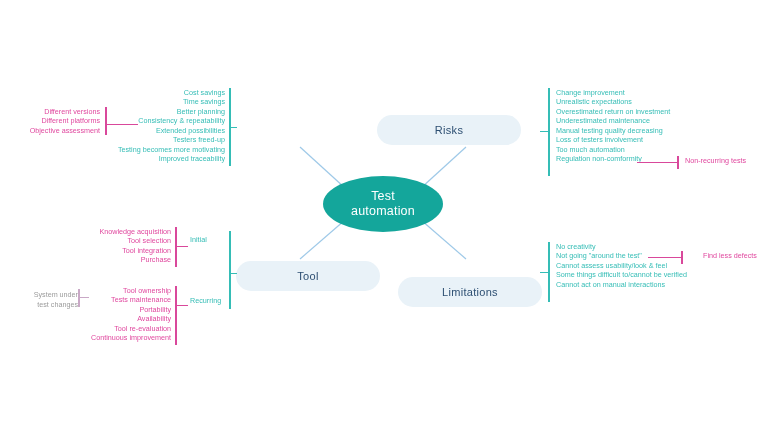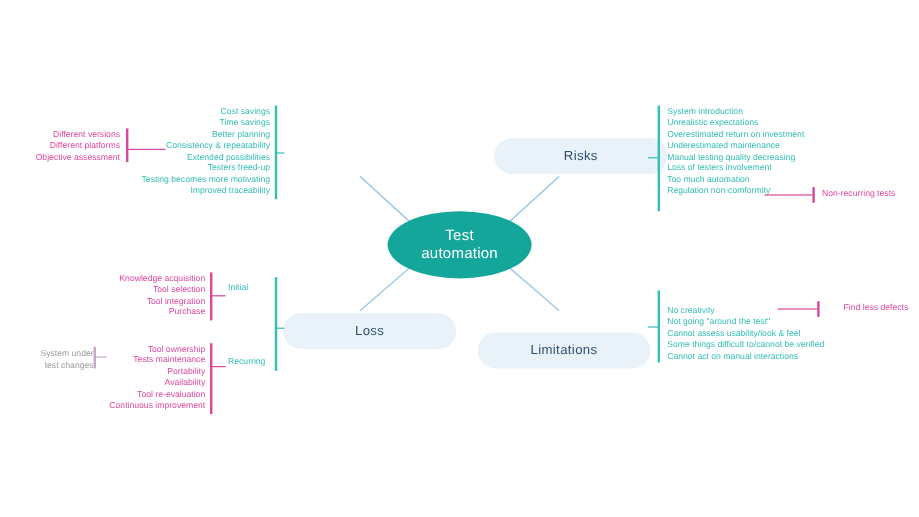--- a/index.html
+++ b/index.html
@@ -20,36 +20,36 @@
     letter-spacing:.2px;
   }
 
   
   .cat-box{
     position:absolute;height:30px;background:#e9f2f8;border-radius:15px;
     display:flex;align-items:center;justify-content:center;
     color:#2d4f72;font-size:11px;letter-spacing:.3px;
   }
   #box-benefits{left:236px;top:115px;width:144px;}
-  #box-risks{left:412px;top:115px;width:144px;}
+  #box-risks{left:377px;top:115px;width:144px;}
   #box-costs{left:236px;top:261px;width:144px;}
   #box-limitations{left:398px;top:261px;width:144px;margin-top:16px;}
 
   
   .leaf-list{position:absolute;font-size:7.2px;line-height:9.45px;}
   .leaf-list div{white-space:nowrap;}
   .teal{color:#35bdb6;}
   .pink{color:#e0479e;}
   .gray{color:#9b9b9b;}
   .right{text-align:right;}
   .left{text-align:left;}
 
   #list-benefits{left:86px;top:88px;width:139px;}
   #list-risks{left:556px;top:88px;width:210px;}
-  #list-limitations{left:556px;top:242px;width:200px;margin-top:12px;}
+  #list-limitations{left:556px;top:242px;width:200px;}
 
   #sub-benefits{left:14px;top:107px;width:86px;}
   #sub-risks{left:685px;top:156px;width:80px;}
   #sub-limitations{left:690px;top:251px;width:76px;padding-left:13px;}
 
   
   #costs-initial-label{position:absolute;left:190px;top:235px;width:34px;font-size:7.2px;line-height:9.45px;color:#35bdb6;text-align:left;}
   #costs-recurring-label{position:absolute;left:190px;top:296px;width:44px;font-size:7.2px;line-height:9.45px;color:#35bdb6;text-align:left;}
   #list-costs-initial{left:67px;top:227px;width:104px;}
   #list-costs-recurring{left:57px;top:286px;width:114px;}
@@ -82,21 +82,21 @@
     <span>
       <span>Test</span><br>
       <span>automation</span>
     </span>
   </div>
 
   <div class="cat-box" id="box-risks">
     <span>Risks</span>
   </div>
   <div class="cat-box" id="box-costs">
-    <span>Loss</span>
+    <span>Tool</span>
   </div>
   <div class="cat-box" id="box-limitations">
     <span>Limitations</span>
   </div>
 
   <div class="vbar teal-bar" style="left:229px;top:88px;height:78px;"></div>
   <div class="hstub teal-stub" style="left:229px;top:127px;width:8px;"></div>
 
   <div class="leaf-list right teal" id="list-benefits">
     <div>Cost savings</div>
@@ -114,21 +114,21 @@
   <div class="leaf-list right pink" id="sub-benefits">
     <div>Different versions</div>
     <div>Different platforms</div>
     <div>Objective assessment</div>
   </div>
 
   <div class="vbar teal-bar" style="left:548px;top:88px;height:88px;"></div>
   <div class="hstub teal-stub" style="left:540px;top:131px;width:9px;"></div>
 
   <div class="leaf-list left teal" id="list-risks">
-    <div>System introduction</div>
+    <div>Change improvement</div>
     <div>Unrealistic expectations</div>
     <div>Overestimated return on investment</div>
     <div>Underestimated maintenance</div>
     <div>Manual testing quality decreasing</div>
     <div>Loss of testers involvement</div>
     <div>Too much automation</div>
     <div>Regulation non-comformity</div>
   </div>
 
   <div class="hstub pink-stub" style="left:637px;top:162px;width:40px;"></div>

